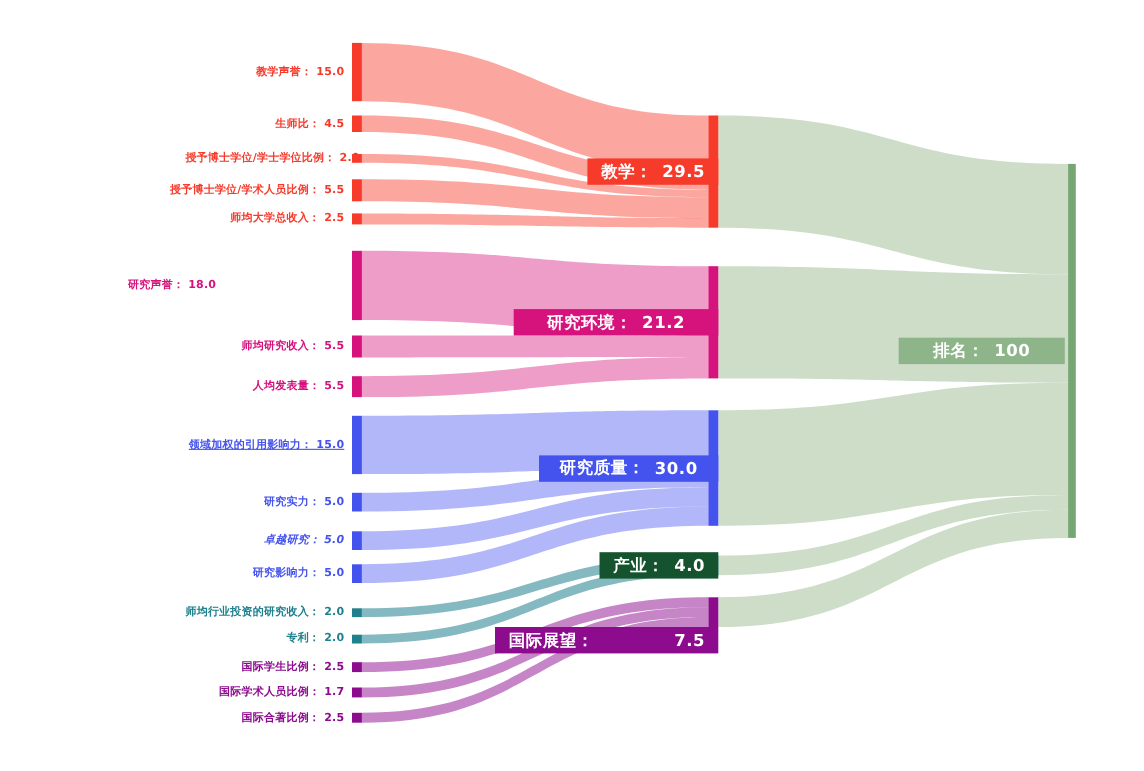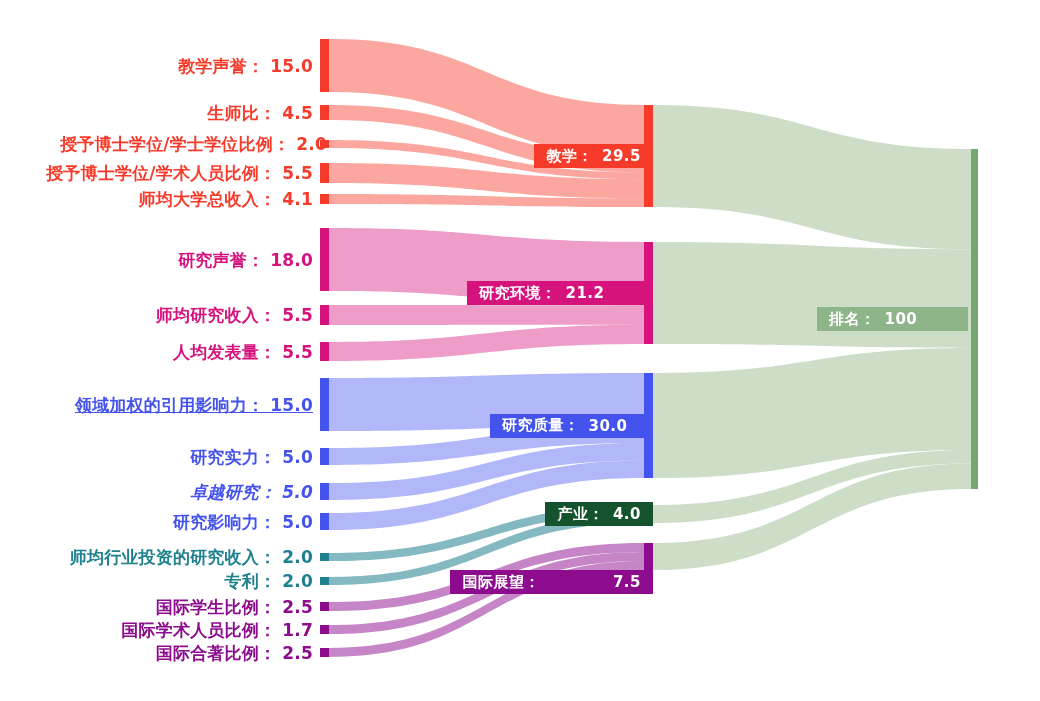--- a/index.html
+++ b/index.html
@@ -1,24 +1,24 @@
 <!DOCTYPE html>
 <html><head>
 <meta charset="utf-8">
 <style>
   html,body{margin:0;padding:0;background:#fff;}
   body{font-family:"DejaVu Sans","Liberation Sans",sans-serif;}
   .stage{position:relative;width:1040px;height:701px;background:#fff;overflow:hidden;}
   .stage svg{position:absolute;left:0;top:0;}
   .left-label{
     position:absolute;left:0;width:313px;text-align:right;white-space:nowrap;
-    font-size:17px;font-weight:bold;letter-spacing:0.2px;height:20px;line-height:20px;
+    font-size:10px;font-weight:bold;letter-spacing:0.2px;height:20px;line-height:20px;
   }
   .node-box{
-    position:absolute;height:24px;display:flex;align-items:center;justify-content:flex-start;
+    position:absolute;height:24px;display:flex;align-items:center;justify-content:center;
     color:#ffffff;font-size:15px;font-weight:bold;white-space:nowrap;padding:0 12px;
     box-sizing:border-box;letter-spacing:0.5px;
   }
   .num-gap{display:inline-block;width:9px;}
 </style>
 </head>
 <body>
 
 <div class="stage">
   <svg id="sankey-svg" width="1040" height="701" viewBox="0 0 1040 701">
@@ -66,22 +66,22 @@
       <rect x="644" y="373" width="9" height="105" fill="#4553ee"></rect>
       <rect x="644" y="505" width="9" height="18" fill="#1f808e"></rect>
       <rect x="644" y="543" width="9" height="27" fill="#8c0c8d"></rect>
       <rect x="971" y="149" width="7" height="340" fill="#75a673"></rect>
     </svg>
   <div id="label-layer">
       <div class="left-label" style="top: 55.5px; color: rgb(247, 59, 43);">教学声誉： 15.0</div>
       <div class="left-label" style="top: 102.5px; color: rgb(247, 59, 43);">生师比： 4.5</div>
       <div class="left-label" style="top: 134px; color: rgb(247, 59, 43); padding-left: 14px;">授予博士学位/学士学位比例： 2.0</div>
       <div class="left-label" style="top: 163px; color: rgb(247, 59, 43);">授予博士学位/学术人员比例： 5.5</div>
-      <div class="left-label" style="top: 189px; color: rgb(247, 59, 43);">师均大学总收入： 4.1</div>
-      <div class="left-label" style="top: 249.5px; color: rgb(214, 18, 125);">研究声誉： 18.0</div>
+      <div class="left-label" style="top: 189px; color: rgb(247, 59, 43);">师均大学总收入： 2.5</div>
+      <div class="left-label" style="top: 249.5px; color: rgb(214, 18, 125); text-align: center;">研究声誉： 18.0</div>
       <div class="left-label" style="top: 305px; color: rgb(214, 18, 125);">师均研究收入： 5.5</div>
       <div class="left-label" style="top: 341.5px; color: rgb(214, 18, 125);">人均发表量： 5.5</div>
       <div class="left-label" style="top: 394.5px; color: rgb(69, 83, 238); text-decoration: underline;">领域加权的引用影响力： 15.0</div>
       <div class="left-label" style="top: 446.5px; color: rgb(69, 83, 238);">研究实力： 5.0</div>
       <div class="left-label" style="top: 481.5px; color: rgb(69, 83, 238); font-style: italic;">卓越研究： 5.0</div>
       <div class="left-label" style="top: 511.5px; color: rgb(69, 83, 238);">研究影响力： 5.0</div>
       <div class="left-label" style="top: 547px; color: rgb(31, 128, 142);">师均行业投资的研究收入： 2.0</div>
       <div class="left-label" style="top: 571px; color: rgb(31, 128, 142);">专利： 2.0</div>
       <div class="left-label" style="top: 596.5px; color: rgb(140, 12, 141);">国际学生比例： 2.5</div>
       <div class="left-label" style="top: 619.5px; color: rgb(140, 12, 141);">国际学术人员比例： 1.7</div>

